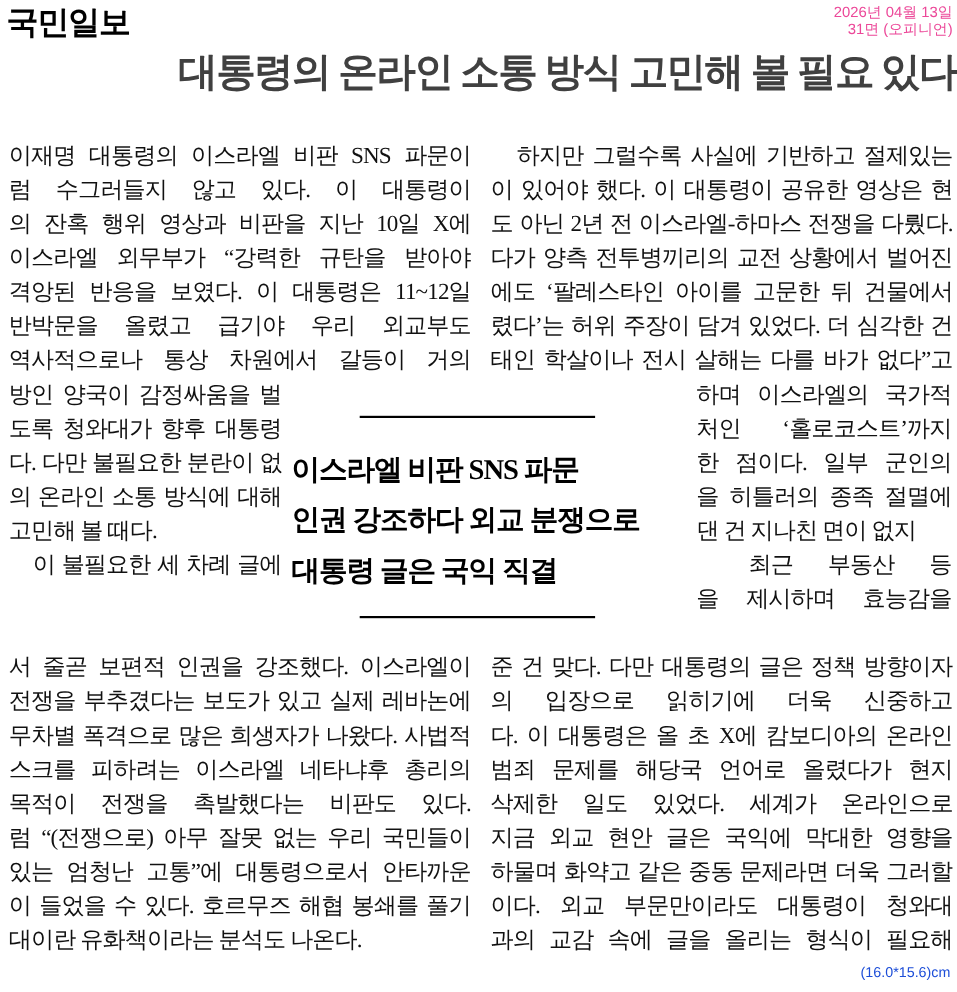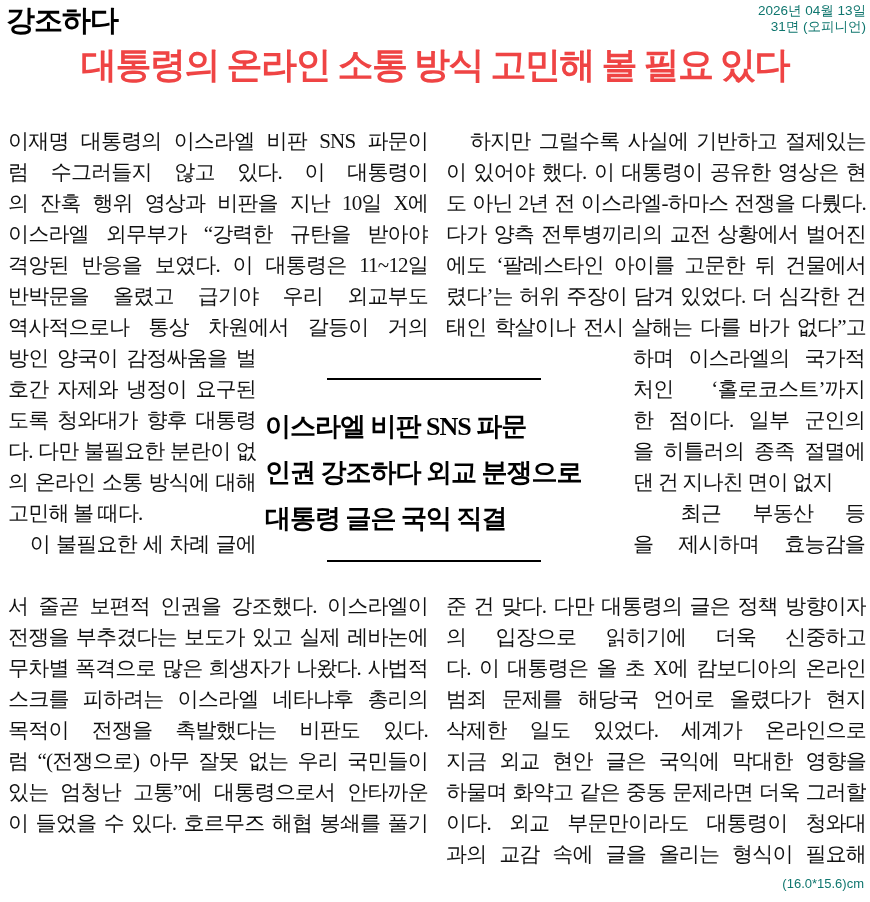--- a/index.html
+++ b/index.html
@@ -12,27 +12,27 @@
 
   
   .logo {
     left:6px; top:1px;
     font-family:"Liberation Sans","DejaVu Sans",sans-serif;
     font-weight:900; font-size:29px; letter-spacing:-1px; color:#000;
   }
   .dateblock {
     right:4px; top:3px; text-align:right;
     font-family:"Liberation Sans","DejaVu Sans",sans-serif;
-    font-size:13.5px; line-height:16px; color:#0f766e;
+    font-size:13.5px; line-height:16px; color:#ec4899;
   }
 
   
   .headline {
-    left:0; top:42px; width:870px; text-align:center;
-    font-size:36px; font-weight:bold; letter-spacing:-1.5px; color:#ef4444;
+    left:0; top:42px; width:870px; text-align:right;
+    font-size:36px; font-weight:bold; letter-spacing:-1.5px; color:#404040;
     line-height:46px;
   }
 
   
   .textblock { color:#111; }
   .jline, .lline {
     height:31px; line-height:31px; overflow:hidden;
     font-size:21px; letter-spacing:-0.8px; word-break:keep-all; white-space:normal;
   }
   .jline { text-align:justify; text-align-last:justify; }
@@ -51,61 +51,61 @@
   .pq-rule.top { margin-bottom:24px; }
   .pq-rule.bottom { margin-top:18px; }
   .pq-line {
     font-size:26px; font-weight:bold; line-height:46px; height:46px;
     letter-spacing:-1px; color:#000; overflow:hidden; word-break:keep-all;
   }
 
   .sizenote {
     right:6px; top:876px;
     font-family:"Liberation Sans","DejaVu Sans",sans-serif;
-    font-size:13px; color:#0f766e;
+    font-size:13px; color:#1d4ed8;
   }
 </style>
 </head>
 <body>
 
-<div class="abs logo">강조하다</div>
+<div class="abs logo">국민일보</div>
 <div class="abs dateblock">
   <div>2026년 04월 13일</div>
   <div>31면 (오피니언)</div>
 </div>
 
 <h1 class="abs headline" style="margin:0;">대통령의 온라인 소통 방식 고민해 볼 필요 있다</h1>
 
 <div class="abs textblock b-left-top">
     <div class="jline">이재명 대통령의 이스라엘 비판 SNS 파문이 좀처</div>
     <div class="jline">럼 수그러들지 않고 있다. 이 대통령이 이스라엘군</div>
     <div class="jline">의 잔혹 행위 영상과 비판을 지난 10일 X에 올리자</div>
     <div class="jline">이스라엘 외무부가 “강력한 규탄을 받아야 한다”는</div>
     <div class="jline">격앙된 반응을 보였다. 이 대통령은 11~12일 잇따라</div>
     <div class="jline">반박문을 올렸고 급기야 우리 외교부도 동참했다.</div>
     <div class="jline">역사적으로나 통상 차원에서 갈등이 거의 없었던 우</div>
   </div>
 <div class="abs textblock b-left-narrow">
     <div class="jline">방인 양국이 감정싸움을 벌</div>
-    <div class="jline">호간 자제와 냉정이 요구된</div>
     <div class="jline">도록 청와대가 향후 대통령</div>
     <div class="jline">다. 다만 불필요한 분란이 없</div>
     <div class="jline">의 온라인 소통 방식에 대해</div>
     <div class="lline">고민해 볼 때다.</div>
     <div class="jline">　이 불필요한 세 차례 글에</div>
   </div>
 <div class="abs textblock b-left-bottom">
     <div class="jline">서 줄곧 보편적 인권을 강조했다. 이스라엘이 이란</div>
     <div class="jline">전쟁을 부추겼다는 보도가 있고 실제 레바논에 대한</div>
     <div class="jline">무차별 폭격으로 많은 희생자가 나왔다. 사법적 리</div>
     <div class="jline">스크를 피하려는 이스라엘 네타냐후 총리의 정치적</div>
     <div class="jline">목적이 전쟁을 촉발했다는 비판도 있다. 반박문처</div>
     <div class="jline">럼 “(전쟁으로) 아무 잘못 없는 우리 국민들이 겪고</div>
     <div class="jline">있는 엄청난 고통”에 대통령으로서 안타까운 마음</div>
     <div class="jline">이 들었을 수 있다. 호르무즈 해협 봉쇄를 풀기 위한</div>
+    <div class="lline">대이란 유화책이라는 분석도 나온다.</div>
   </div>
 <div class="abs textblock b-right-top">
     <div class="jline">　하지만 그럴수록 사실에 기반하고 절제있는 대응</div>
     <div class="jline">이 있어야 했다. 이 대통령이 공유한 영상은 현 전쟁</div>
     <div class="jline">도 아닌 2년 전 이스라엘-하마스 전쟁을 다뤘다. 게</div>
     <div class="jline">다가 양측 전투병끼리의 교전 상황에서 벌어진 일임</div>
     <div class="jline">에도 ‘팔레스타인 아이를 고문한 뒤 건물에서 떨어뜨</div>
     <div class="jline">렸다’는 허위 주장이 담겨 있었다. 더 심각한 건 “유</div>
     <div class="jline">태인 학살이나 전시 살해는 다를 바가 없다”고 표현</div>
   </div>

